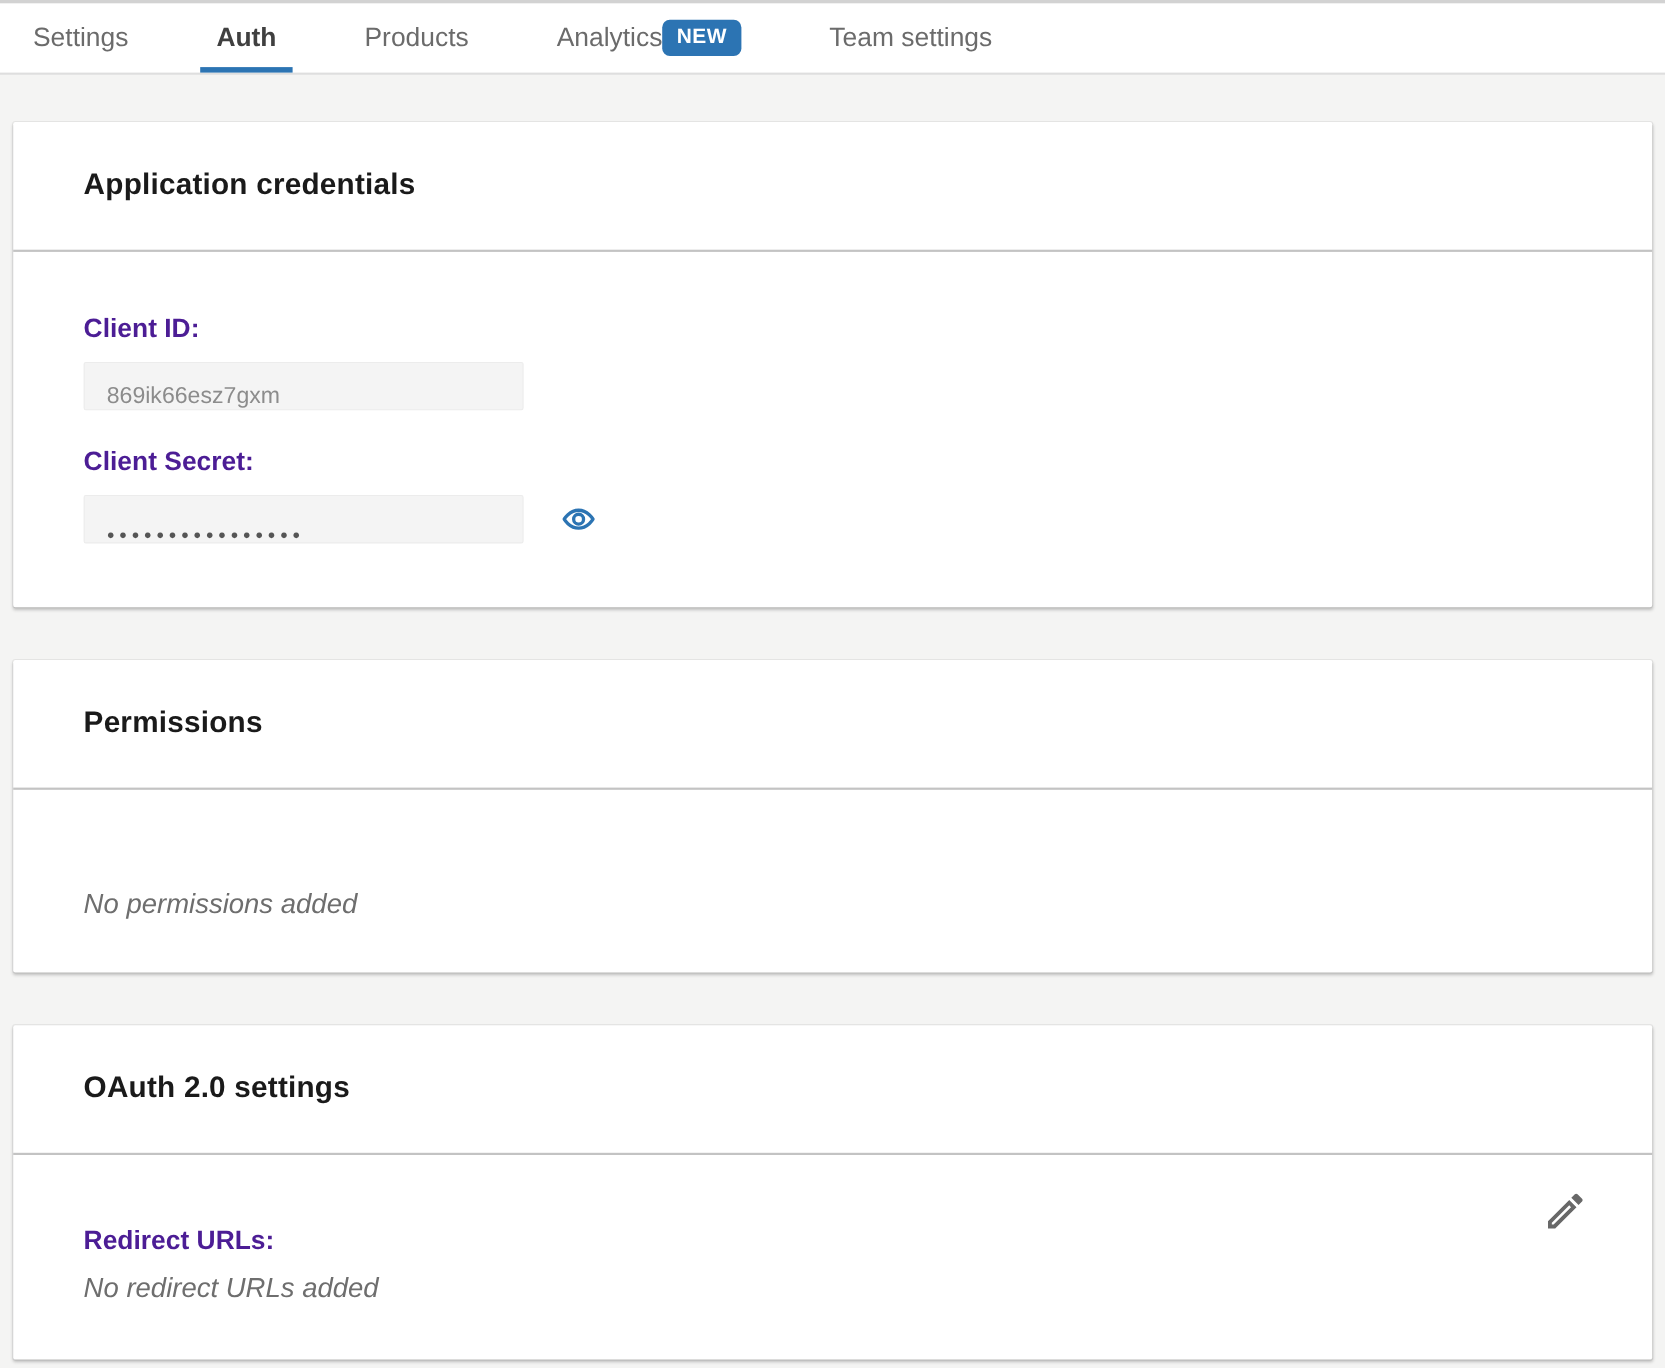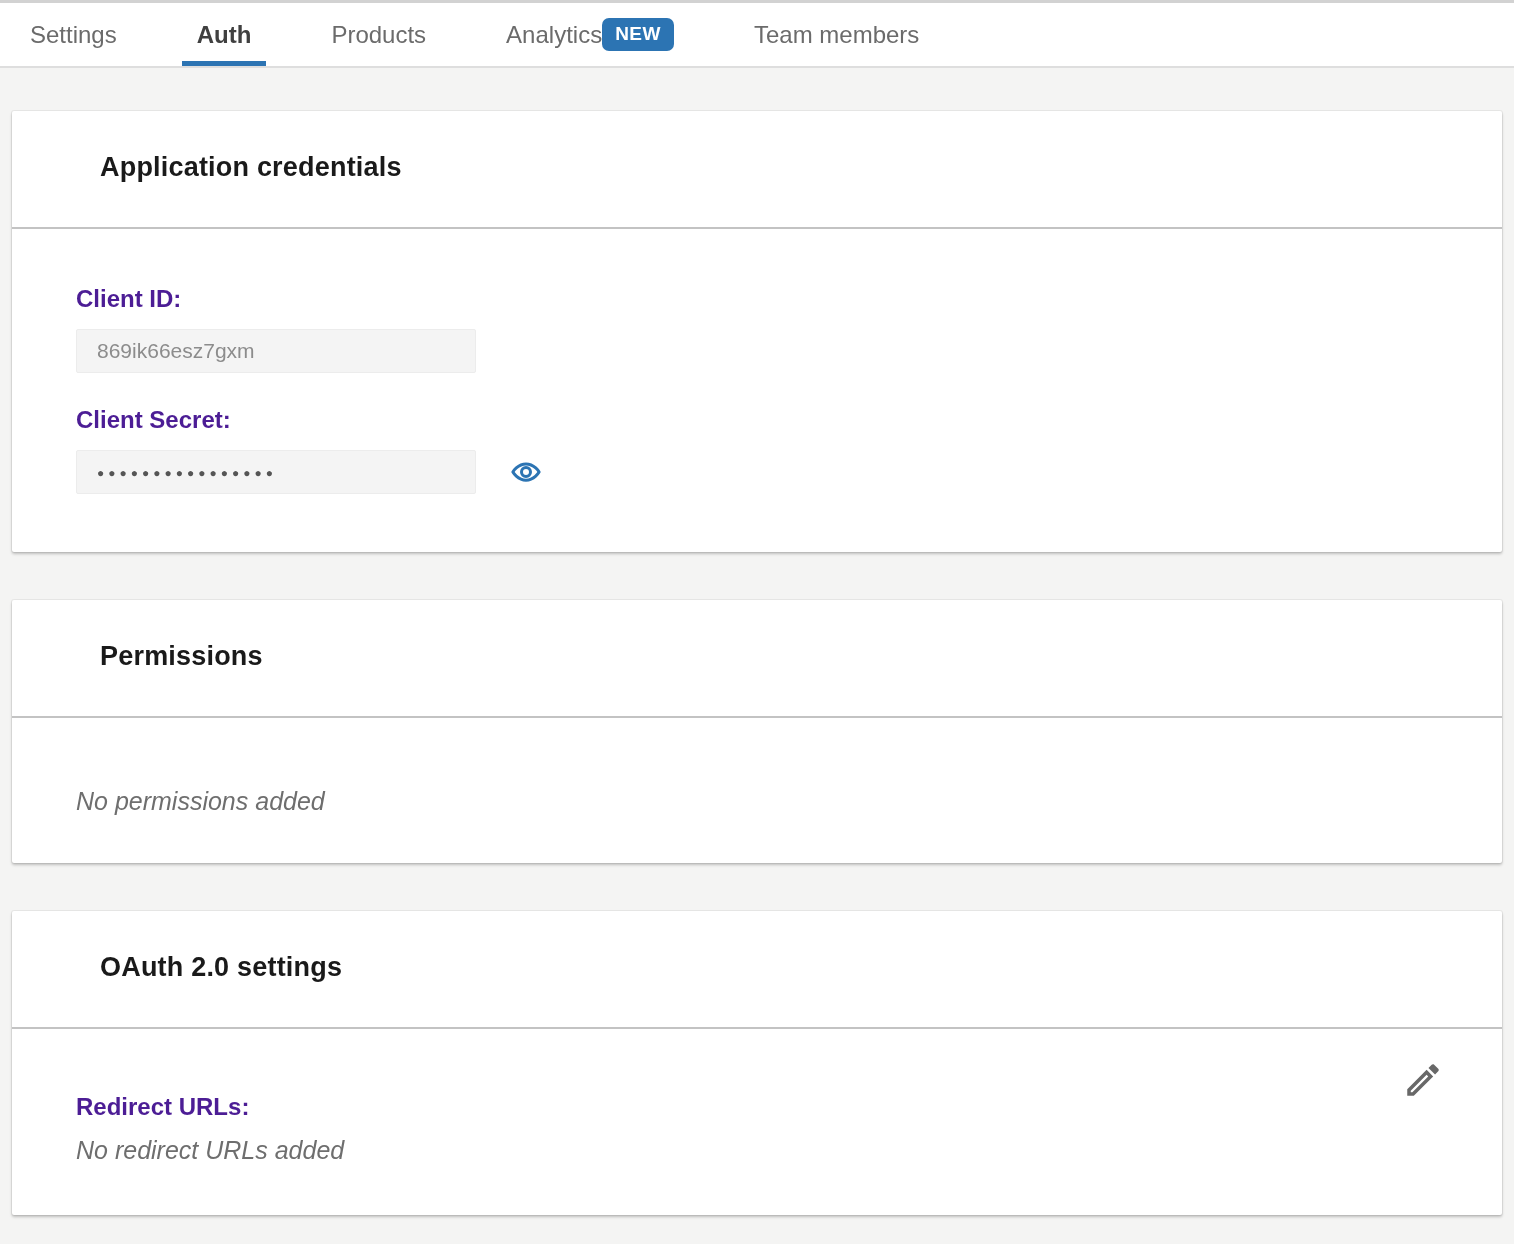--- a/index.html
+++ b/index.html
@@ -54,21 +54,21 @@
 
   
   .content { padding: 43px 12px 13px; }
   .card {
     background: #ffffff;
     border-radius: 2px;
     box-shadow: 0 0 0 1px rgba(0,0,0,0.05), 0 2px 3px rgba(0,0,0,0.22);
     margin-bottom: 48px;
   }
   .card:last-child { margin-bottom: 4px; }
-  .card-header { padding: 41px 88px 44px; }
+  .card-header { padding: 41px 64px 44px; }
   .card-title {
     font-size: 27px;
     font-weight: bold;
     color: #1a1a1a;
     letter-spacing: 0.2px;
   }
   .card-divider { border-bottom: 2px solid #c3c3c3; }
 
   
   .cred-body { padding: 56px 64px 58px; }
@@ -78,21 +78,21 @@
     color: #4c1d95;
   }
   .value-box {
     width: 400px;
     height: 44px;
     margin-top: 16px;
     background: #f4f4f4;
     border: 1px solid #ececec;
     border-radius: 2px;
     display: flex;
-    align-items: center;
+    align-items: flex-end;
     padding-left: 20px;
     font-size: 21px;
     color: #8c8c8c;
   }
   .field-gap { margin-top: 33px; }
   .secret-row { display: flex; align-items: center; }
   .secret-dots {
     font-size: 12px;
     letter-spacing: 4px;
     color: #555555;
@@ -105,21 +105,21 @@
     cursor: pointer;
     width: 34px;
     height: 34px;
     display: flex;
     align-items: center;
     justify-content: center;
     padding: 0;
   }
 
   
-  .perm-body { padding: 69px 64px 47px; }
+  .perm-body { padding: 90px 64px 47px; }
   .empty-text {
     font-style: italic;
     font-size: 25px;
     color: #6e6e6e;
   }
 
   
   .oauth-body { position: relative; padding: 64px 64px 50px; }
   .oauth-empty { margin-top: 15px; }
   .edit-btn {
@@ -148,21 +148,21 @@
     <span>Auth</span>
   </div>
   <div class="tab">
     <span>Products</span>
   </div>
   <div class="tab">
     <span>Analytics</span>
     <span class="new-badge">NEW</span>
   </div>
   <div class="tab">
-    <span>Team members</span>
+    <span>Team settings</span>
   </div>
 </nav>
 
 <main class="content">
 
   <section class="card">
     <div class="card-header">
       <h2 class="card-title">Application credentials</h2>
     </div>
     <div class="card-divider"></div>

